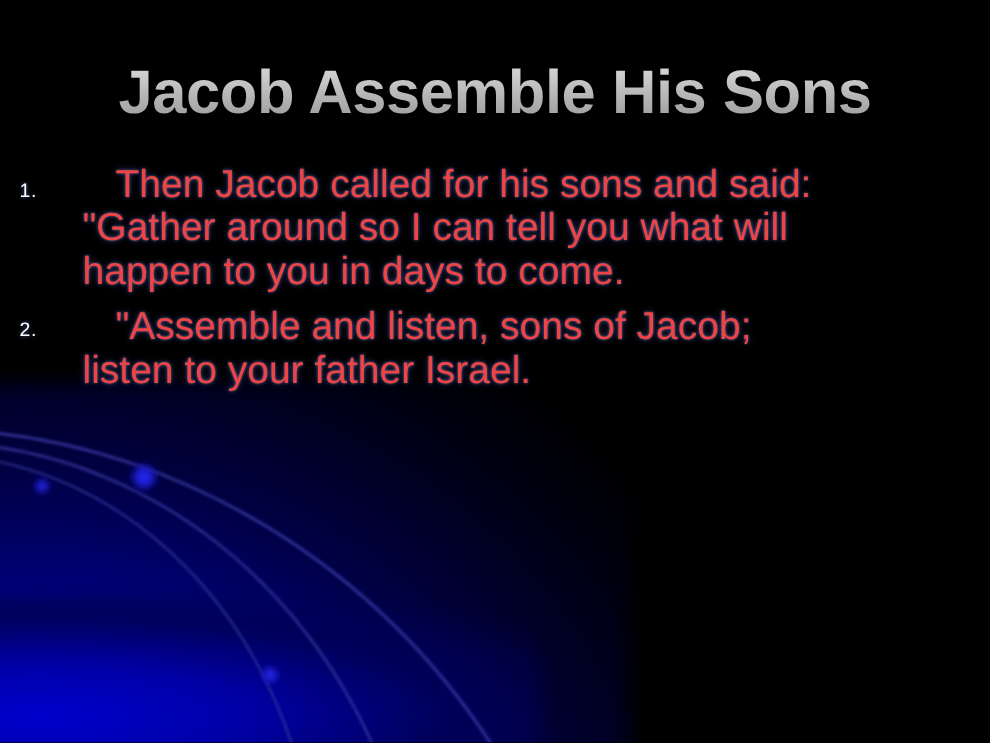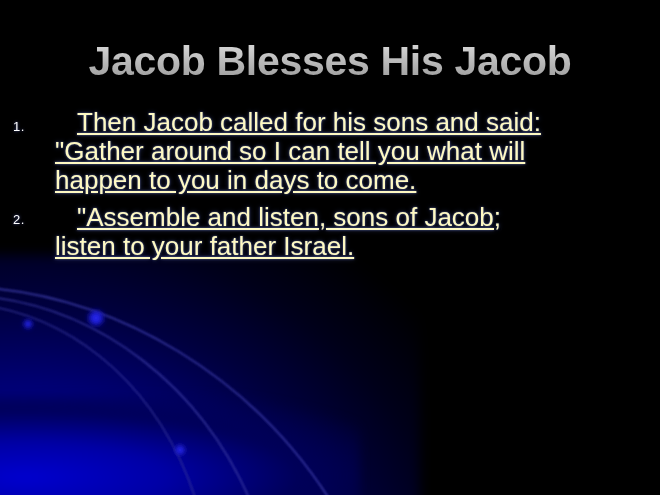--- a/index.html
+++ b/index.html
@@ -120,27 +120,26 @@
     font-weight: normal;
     color: #ffffff;
     text-shadow: 0 0 3px rgba(120,140,255,0.6);
     letter-spacing: 0.5px;
   }
 
   .bullet-text {
     display: block;
     font-size: 26px;
     line-height: 29px;
-    color: #fef9c3;
+    color: #ef4444;
     text-shadow:
       0 0 2px rgba(150,165,255,0.55),
       0 0 5px rgba(90,110,220,0.40),
       1px 1px 1px rgba(0,0,0,0.9);
     white-space: pre-line;
-    text-decoration: underline;
   }
 
   .bullet-text.indent-1 { text-indent: 22px; }
   .bullet-text.indent-2 { text-indent: 22px; }
 
   .row-2 .bullet-num { top: 9px; }
 </style>
 </head>
 <body>
 
@@ -172,21 +171,21 @@
       </g>
 
       <g filter="url(#dotBlur)">
         <circle cx="96" cy="318" r="9.5" fill="url(#dotGrad)"></circle>
         <circle cx="28" cy="324" r="5.5" fill="url(#dotGrad)"></circle>
         <circle cx="180" cy="450" r="6.5" fill="url(#dotGrad)"></circle>
       </g>
     </svg>
   </div>
 
-  <div id="title">Jacob Blesses His Jacob</div>
+  <div id="title">Jacob Assemble His Sons</div>
 
   <div id="body-list">
 
     <div class="bullet-row row-1">
       <span class="bullet-num">1.</span>
       <span class="bullet-text indent-1">Then Jacob called for his sons and said:
 "Gather around so I can tell you what will
 happen to you in days to come.</span>
     </div>
 

